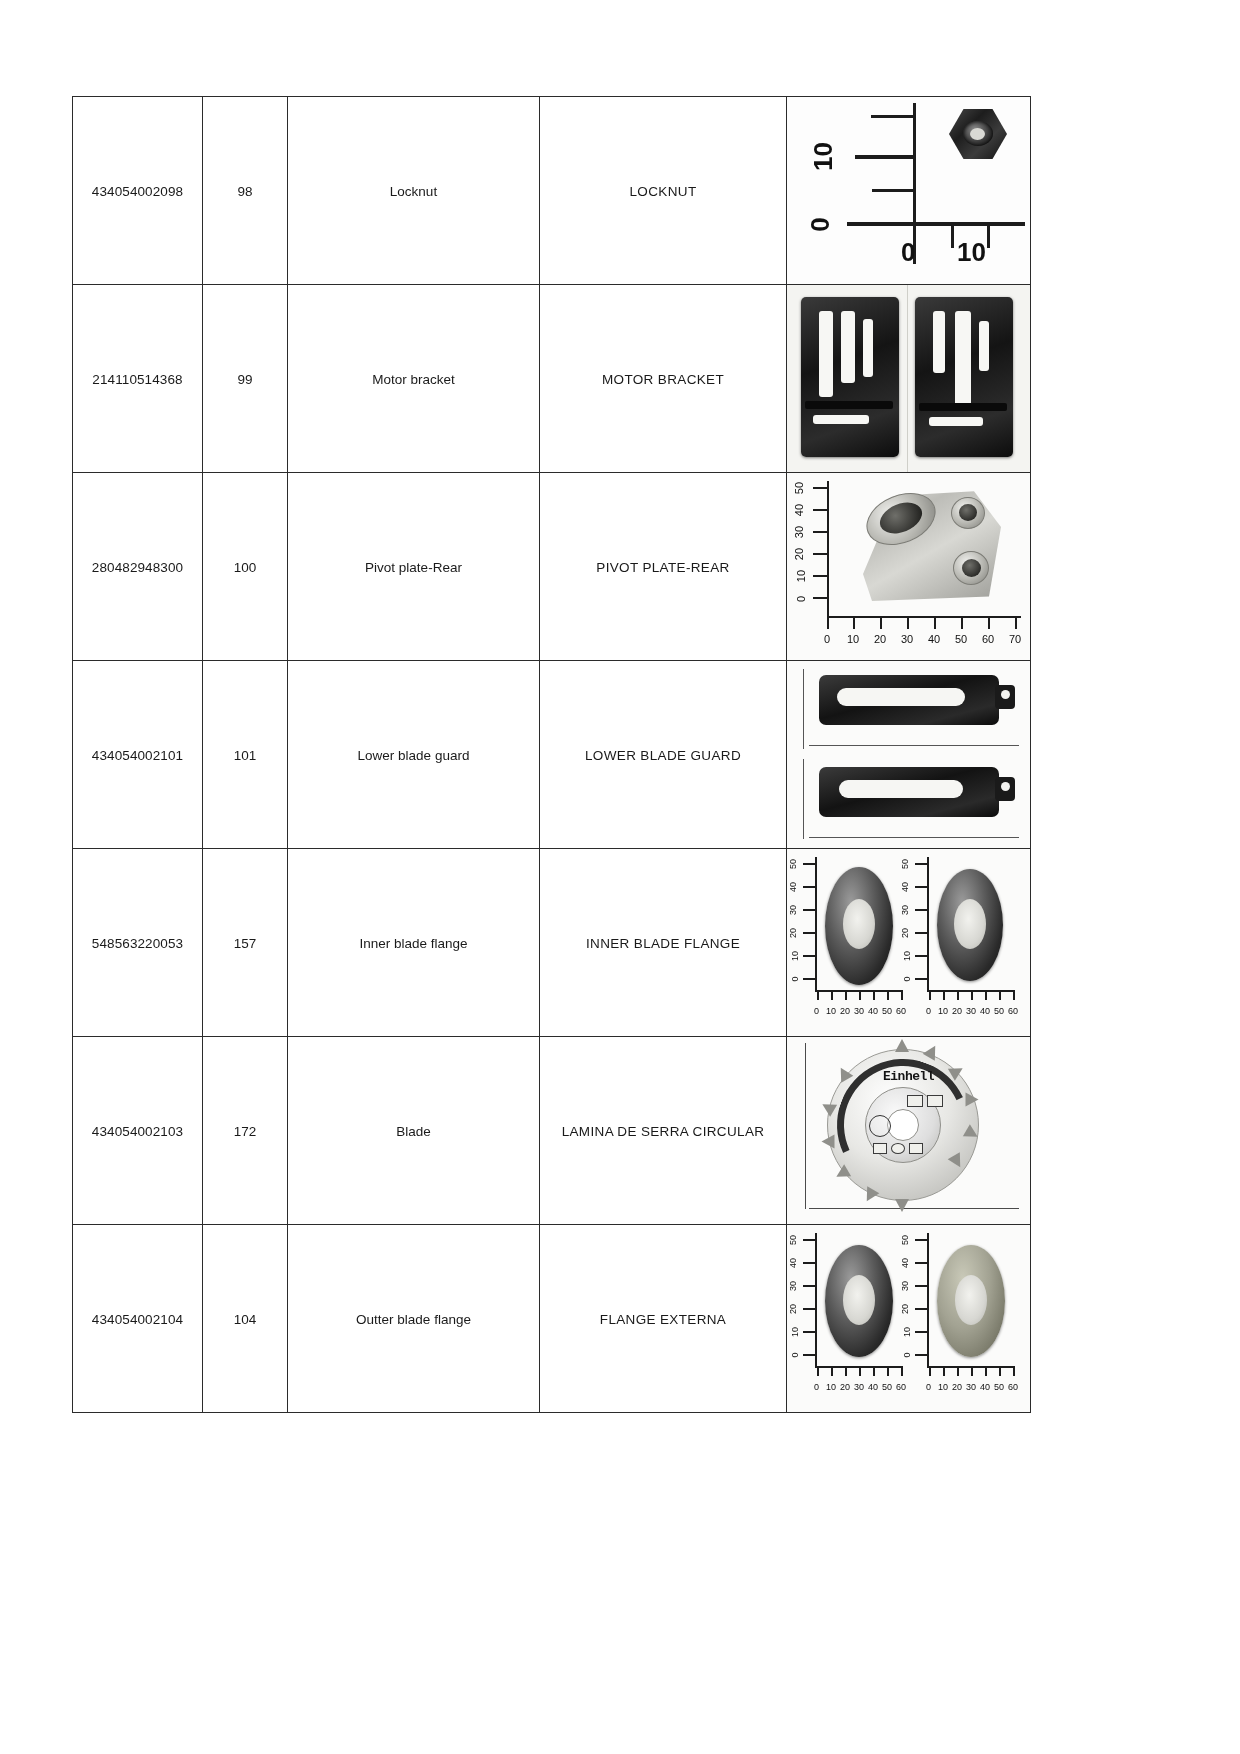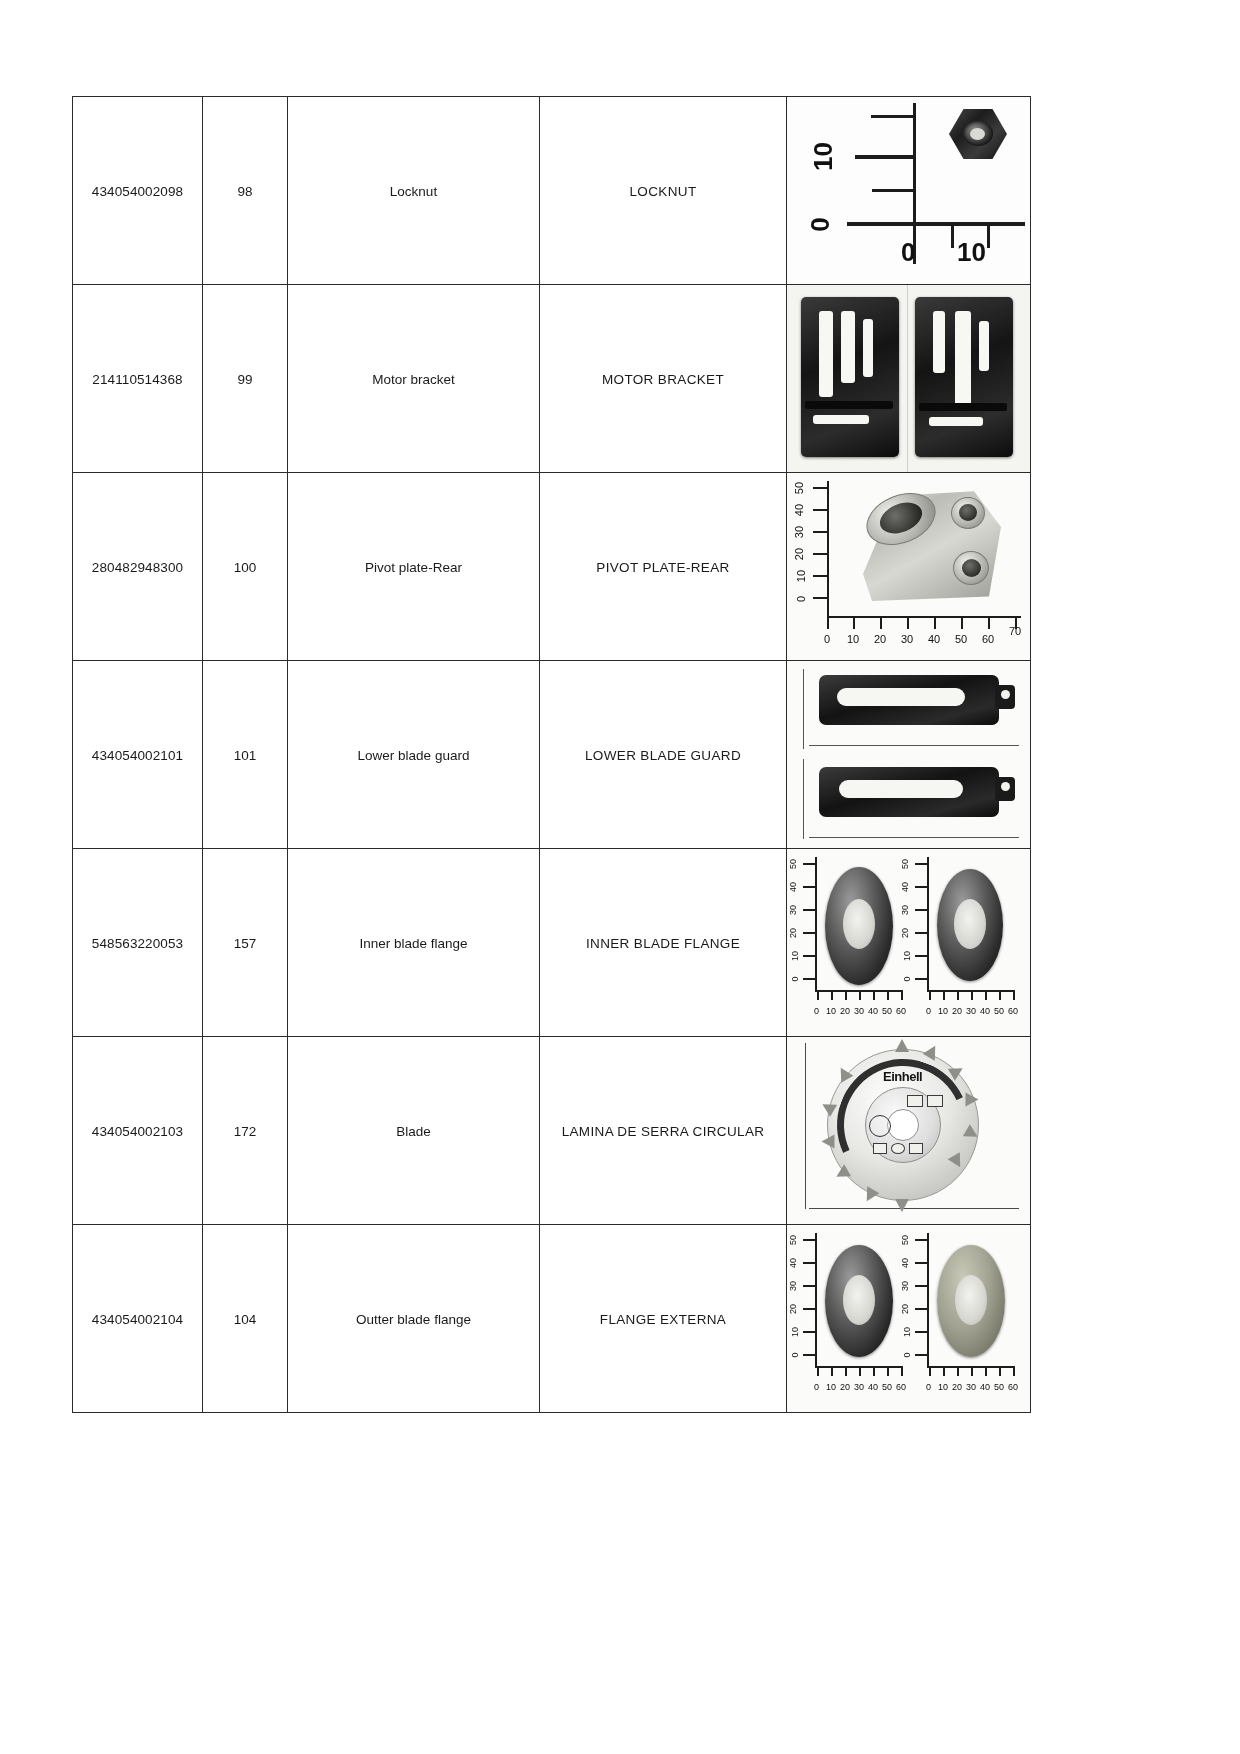--- a/index.html
+++ b/index.html
@@ -207,21 +207,21 @@
     position:absolute; border-radius:50%;
     background: radial-gradient(circle at 40% 35%, #fafafa 0%, #dedede 60%, #b5b5b1 100%);
     border:1px solid #8f8f8a;
   }
   .blade-bore {
     position:absolute; border-radius:50%;
     background:#ffffff; border:1px solid #8f8f8a;
   }
   .blade-brand {
     position:absolute;
-    font-family:Liberation Sans, sans-serif;
+    font-family:Liberation Mono, monospace;
     font-weight:700;
     font-size:13px;
     color:#141414;
     letter-spacing:-0.5px;
     white-space:nowrap;
   }
   .blade-stamp {
     position:absolute; border-radius:50%;
     border:1.5px solid #333;
     background: rgba(255,255,255,0.2);
@@ -360,21 +360,21 @@
             <div class="tickline" style="left:174px; top:143px; width:2px; height:13px;"></div>
             <div class="tickline" style="left:201px; top:143px; width:2px; height:13px;"></div>
             <div class="tickline" style="left:228px; top:143px; width:2px; height:13px;"></div>
             <span class="ticklabel" style="left:37px; top:160px; font-size:11px;">0</span>
             <span class="ticklabel" style="left:60px; top:160px; font-size:11px;">10</span>
             <span class="ticklabel" style="left:87px; top:160px; font-size:11px;">20</span>
             <span class="ticklabel" style="left:114px; top:160px; font-size:11px;">30</span>
             <span class="ticklabel" style="left:141px; top:160px; font-size:11px;">40</span>
             <span class="ticklabel" style="left:168px; top:160px; font-size:11px;">50</span>
             <span class="ticklabel" style="left:195px; top:160px; font-size:11px;">60</span>
-            <span class="ticklabel" style="left:222px; top:152px; font-size:11px;">70</span>
+            <span class="ticklabel" style="left:222px; top:160px; font-size:11px;">70</span>
 
             <div class="plate-body" style="left:64px; top:16px; width:150px; height:112px; clip-path: polygon(8% 76%, 30% 6%, 82% 2%, 100% 34%, 92% 96%, 14% 100%); border:none;"></div>
             <div class="plate-ring" style="left:78px; top:22px; width:72px; height:48px; transform: rotate(-22deg);"></div>
             <div class="plate-hole" style="left:92px; top:31px; width:44px; height:28px; transform: rotate(-22deg);"></div>
             <div class="plate-ring" style="left:164px; top:24px; width:34px; height:32px;"></div>
             <div class="plate-hole" style="left:172px; top:31px; width:18px; height:17px;"></div>
             <div class="plate-ring" style="left:166px; top:78px; width:36px; height:34px;"></div>
             <div class="plate-hole" style="left:175px; top:86px; width:19px; height:18px;"></div>
           </div>
         </td>

